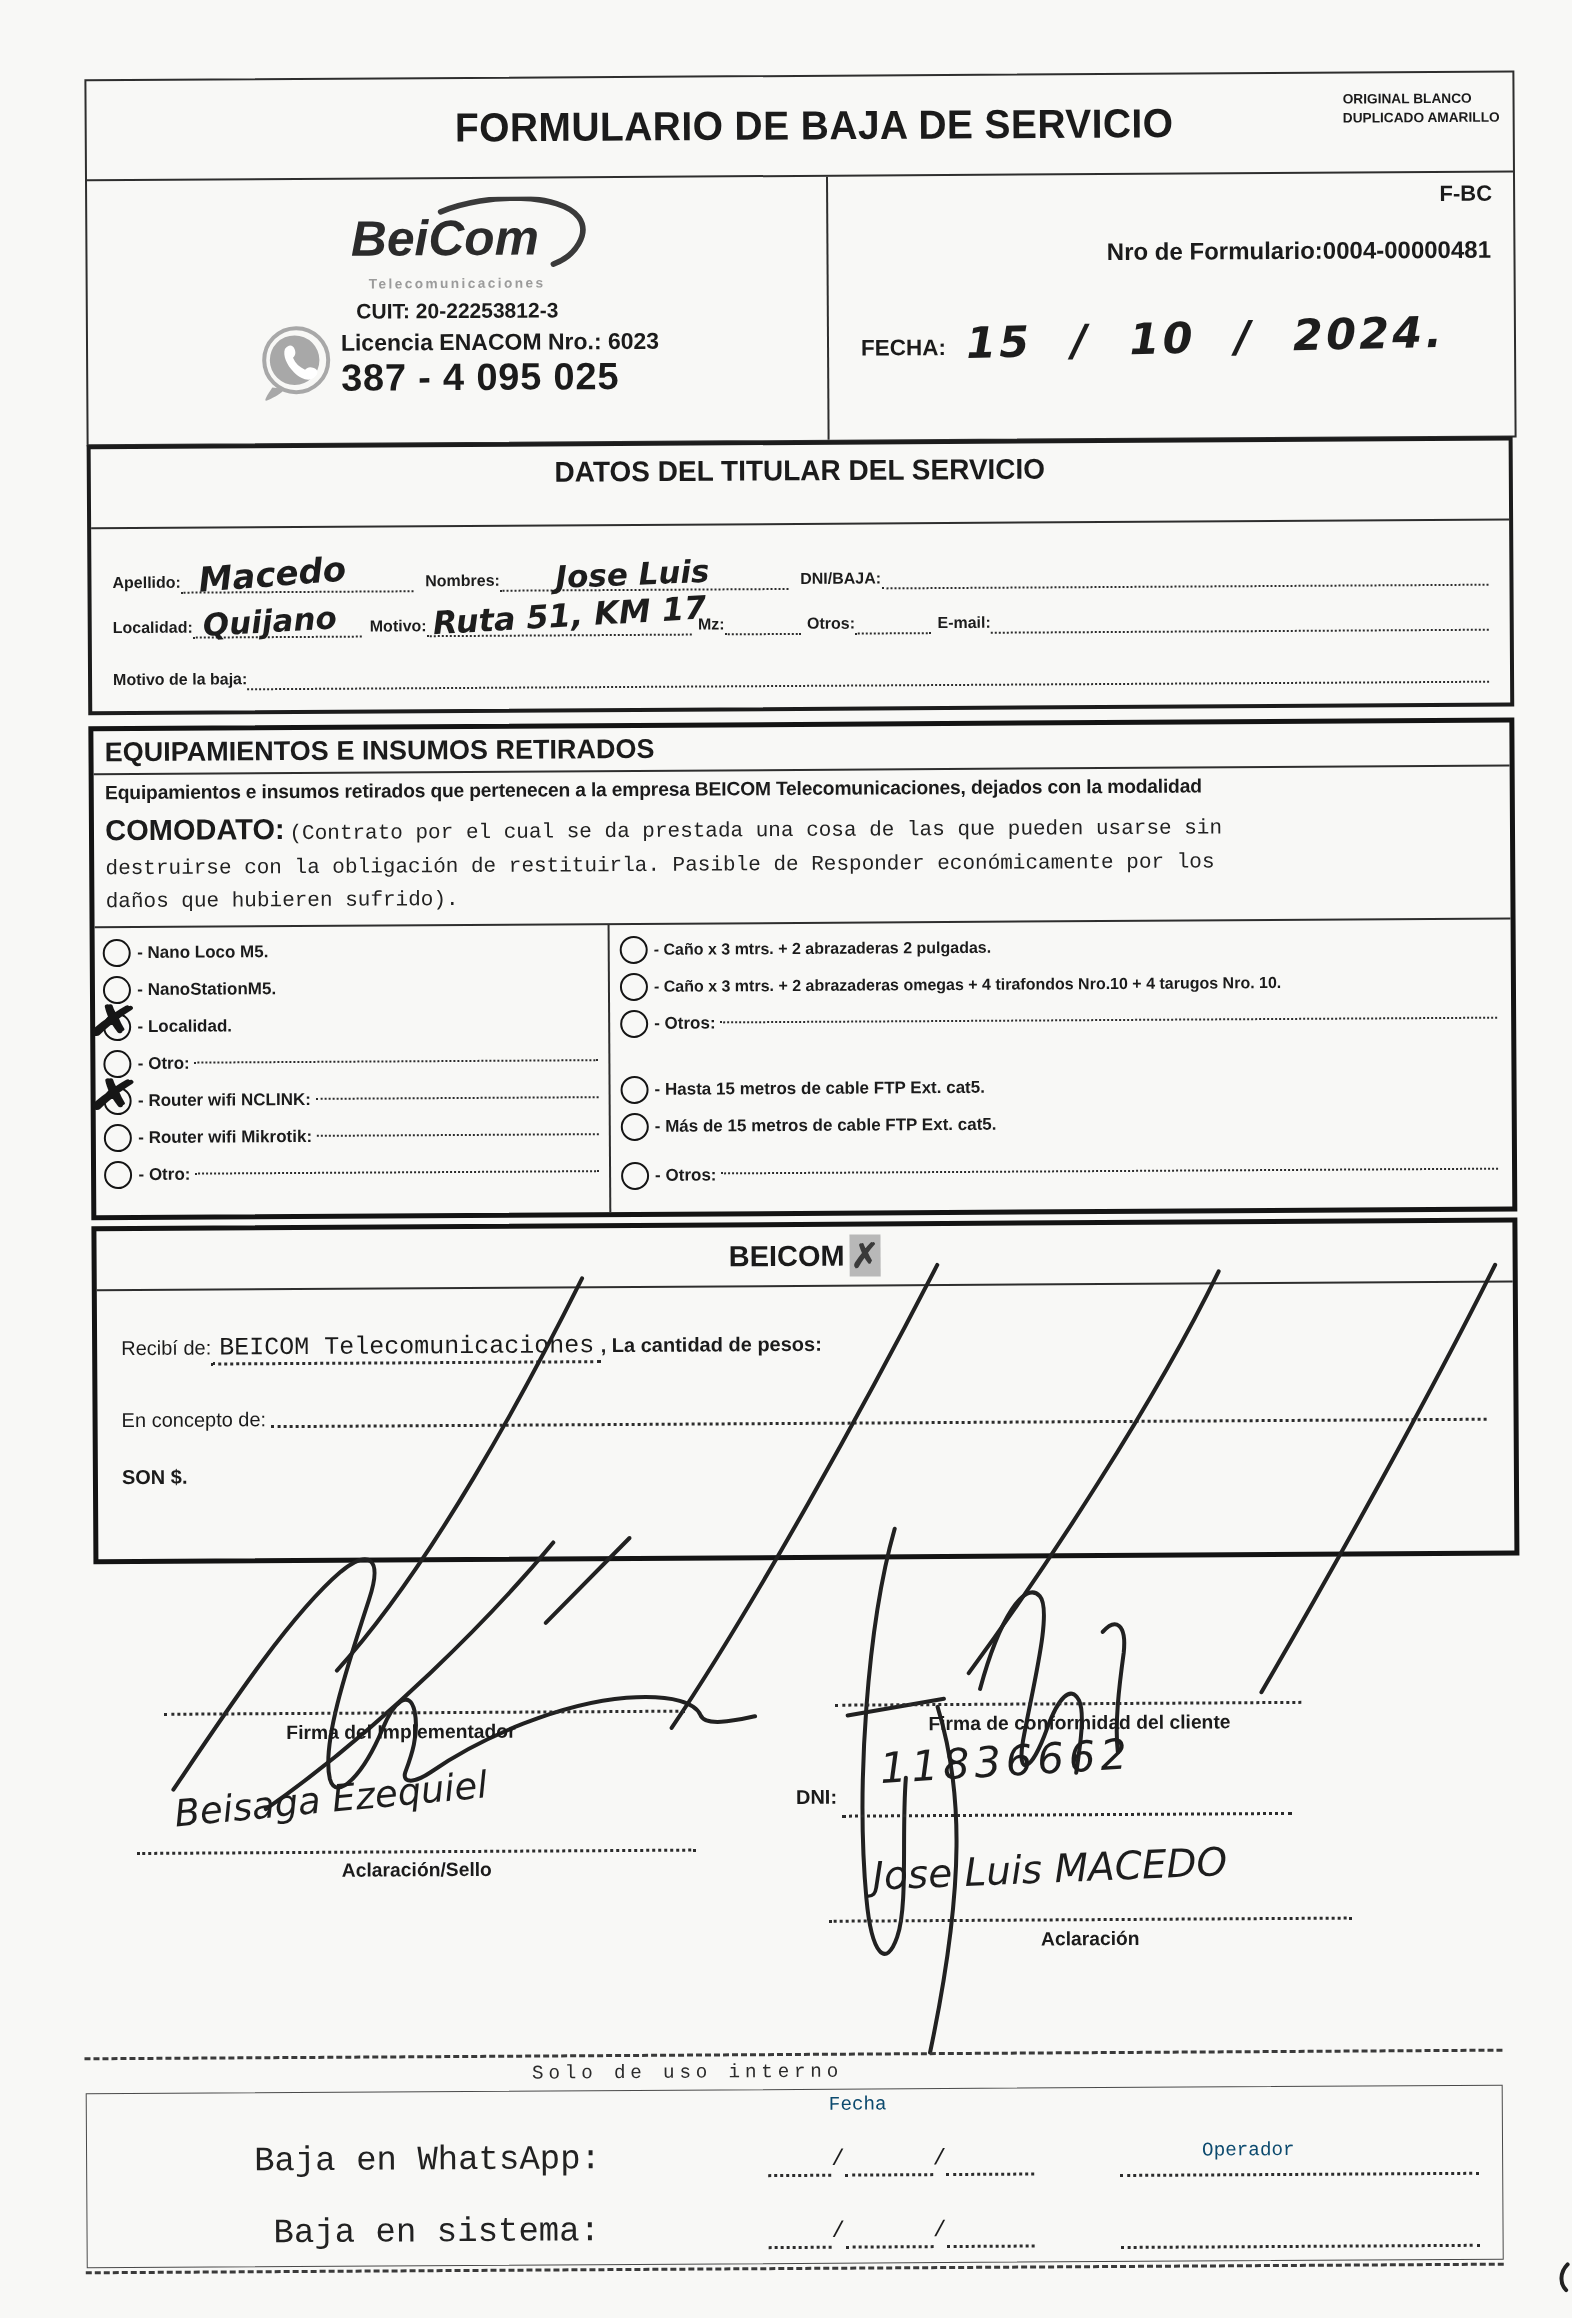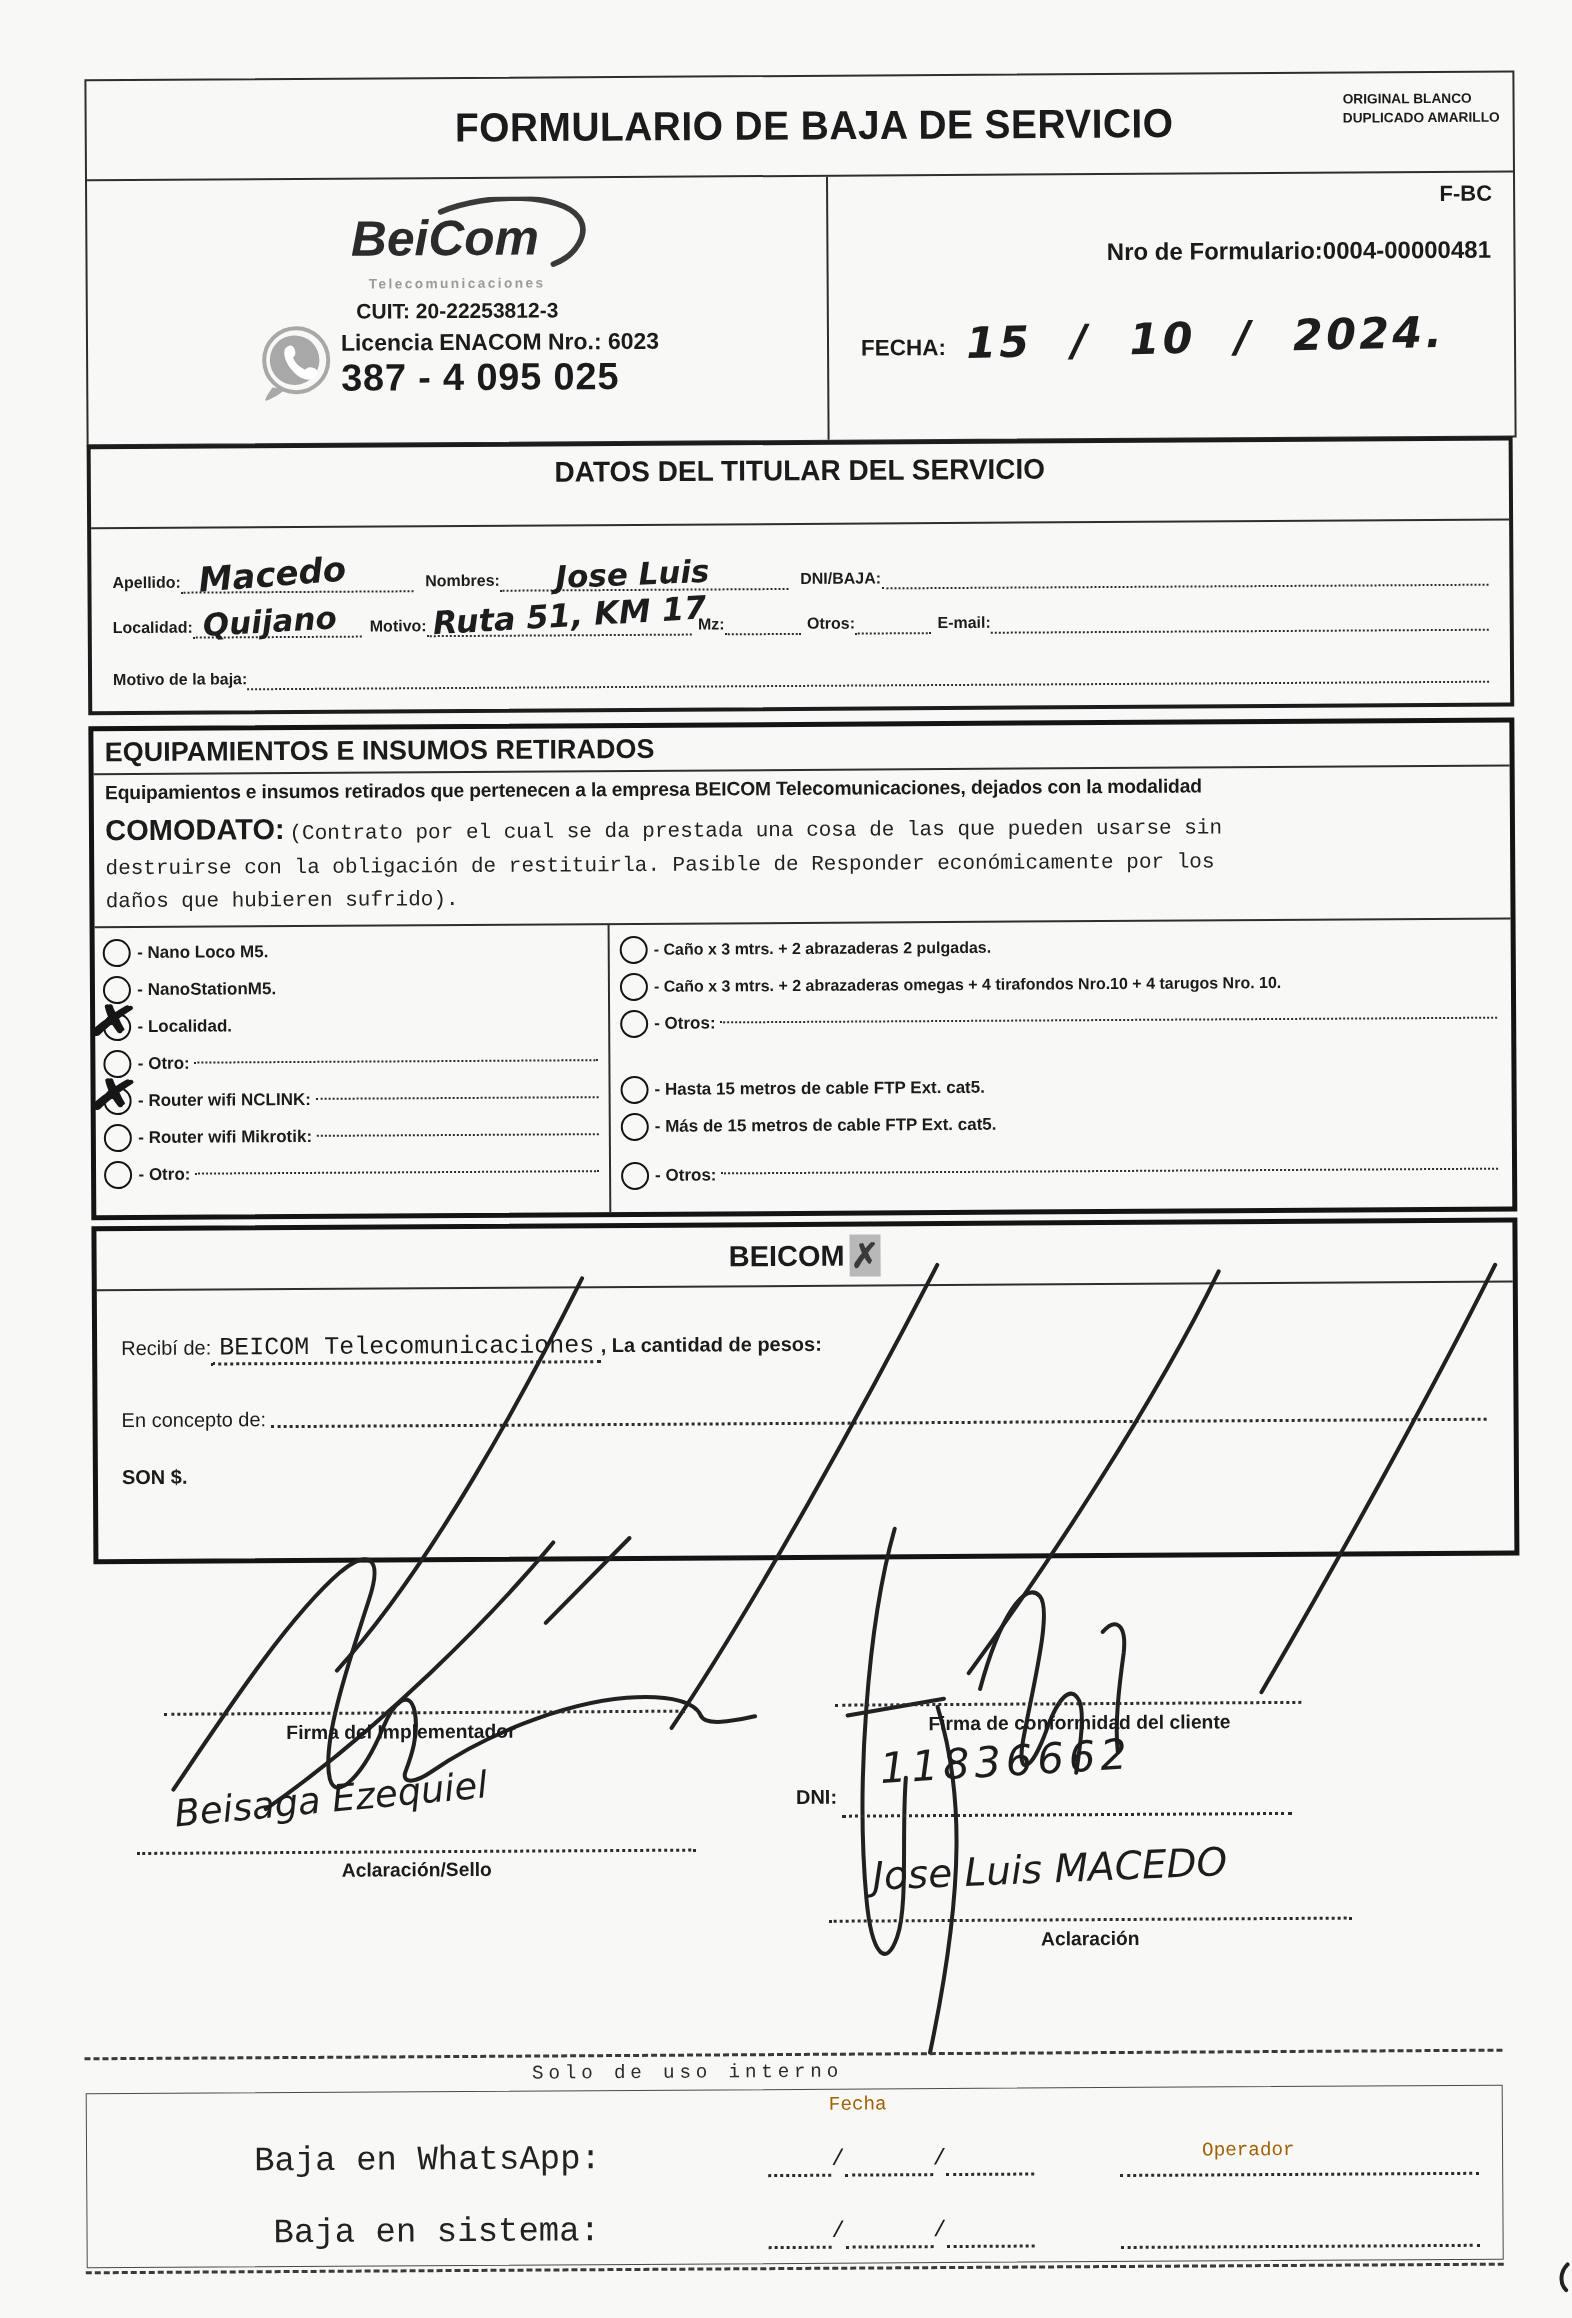--- a/index.html
+++ b/index.html
@@ -79,21 +79,21 @@
 
   .sig-label{font-size:19.3px;font-weight:600;text-align:center;}
   .strokes{pointer-events:none;overflow:visible;}
   svg.strokes path{fill:none;stroke:#212121;stroke-width:5;stroke-linecap:round;}
 
   
   .dash{border-top:3.2px dashed #3a3a3a;height:0;}
   .int-title{font-family:"Liberation Mono","DejaVu Sans Mono",monospace;font-size:19.3px;letter-spacing:4.8px;
              text-align:center;color:#2b2b2b;}
   .int-box{border:1.6px solid #4a4a4a;box-sizing:border-box;}
-  .int-hdr{font-family:"Liberation Mono","DejaVu Sans Mono",monospace;font-size:19.3px;color:#a16207;}
+  .int-hdr{font-family:"Liberation Mono","DejaVu Sans Mono",monospace;font-size:19.3px;color:#0c4a6e;}
   .int-row-lbl{font-family:"Liberation Mono","DejaVu Sans Mono",monospace;font-size:34px;color:#222;white-space:nowrap;}
   .dseg{display:inline-block;border-bottom:3.2px dotted #2c2c2c;height:32px;vertical-align:bottom;}
   .dslash{font-family:"Liberation Mono","DejaVu Sans Mono",monospace;font-size:22.5px;vertical-align:bottom;line-height:35px;}
 </style>
 </head>
 <body>
 
 <div class="page">
 <div class="tilt">
 

